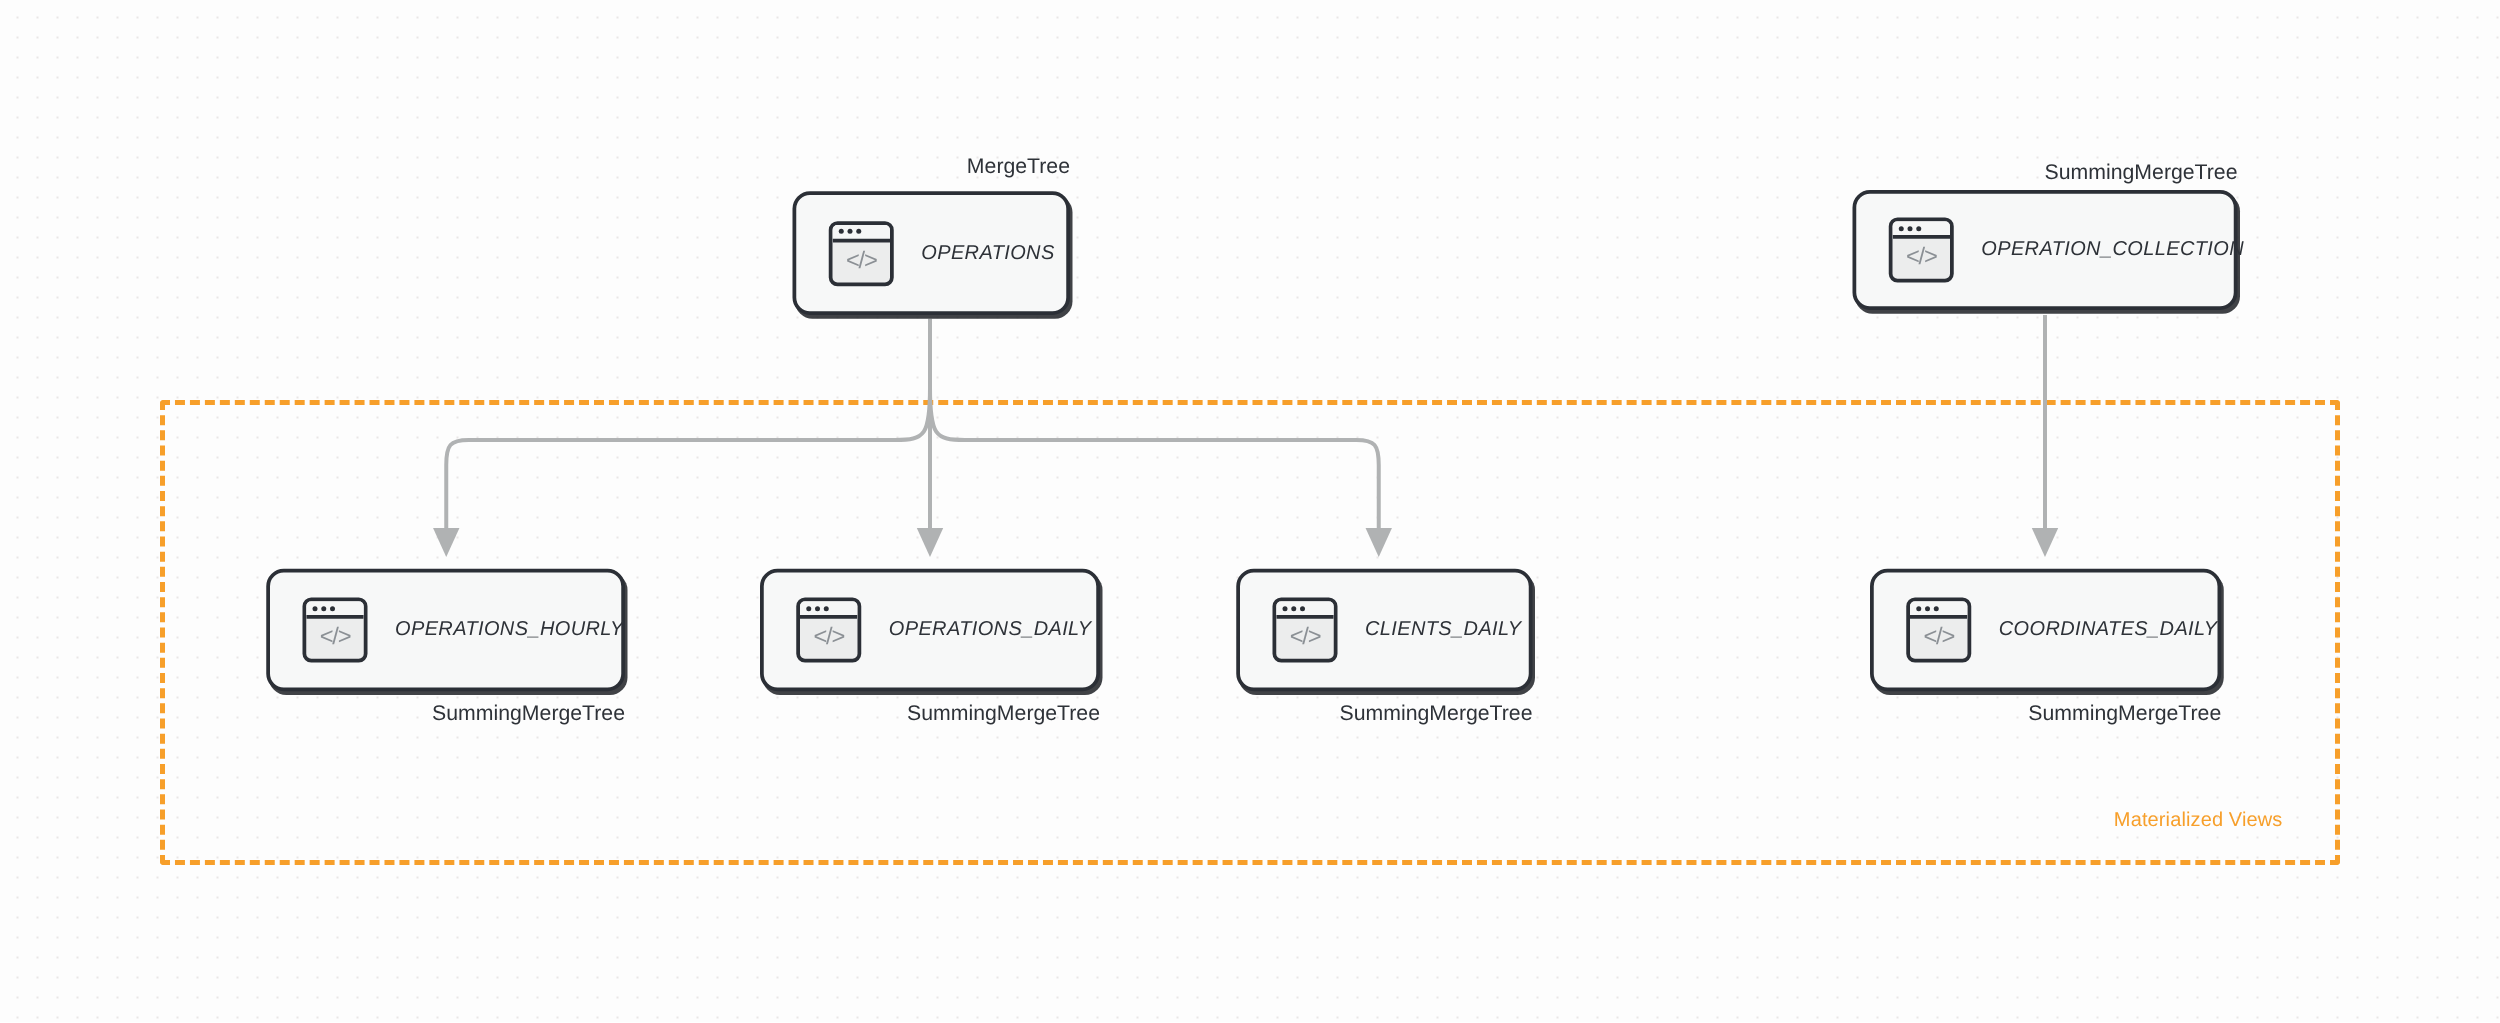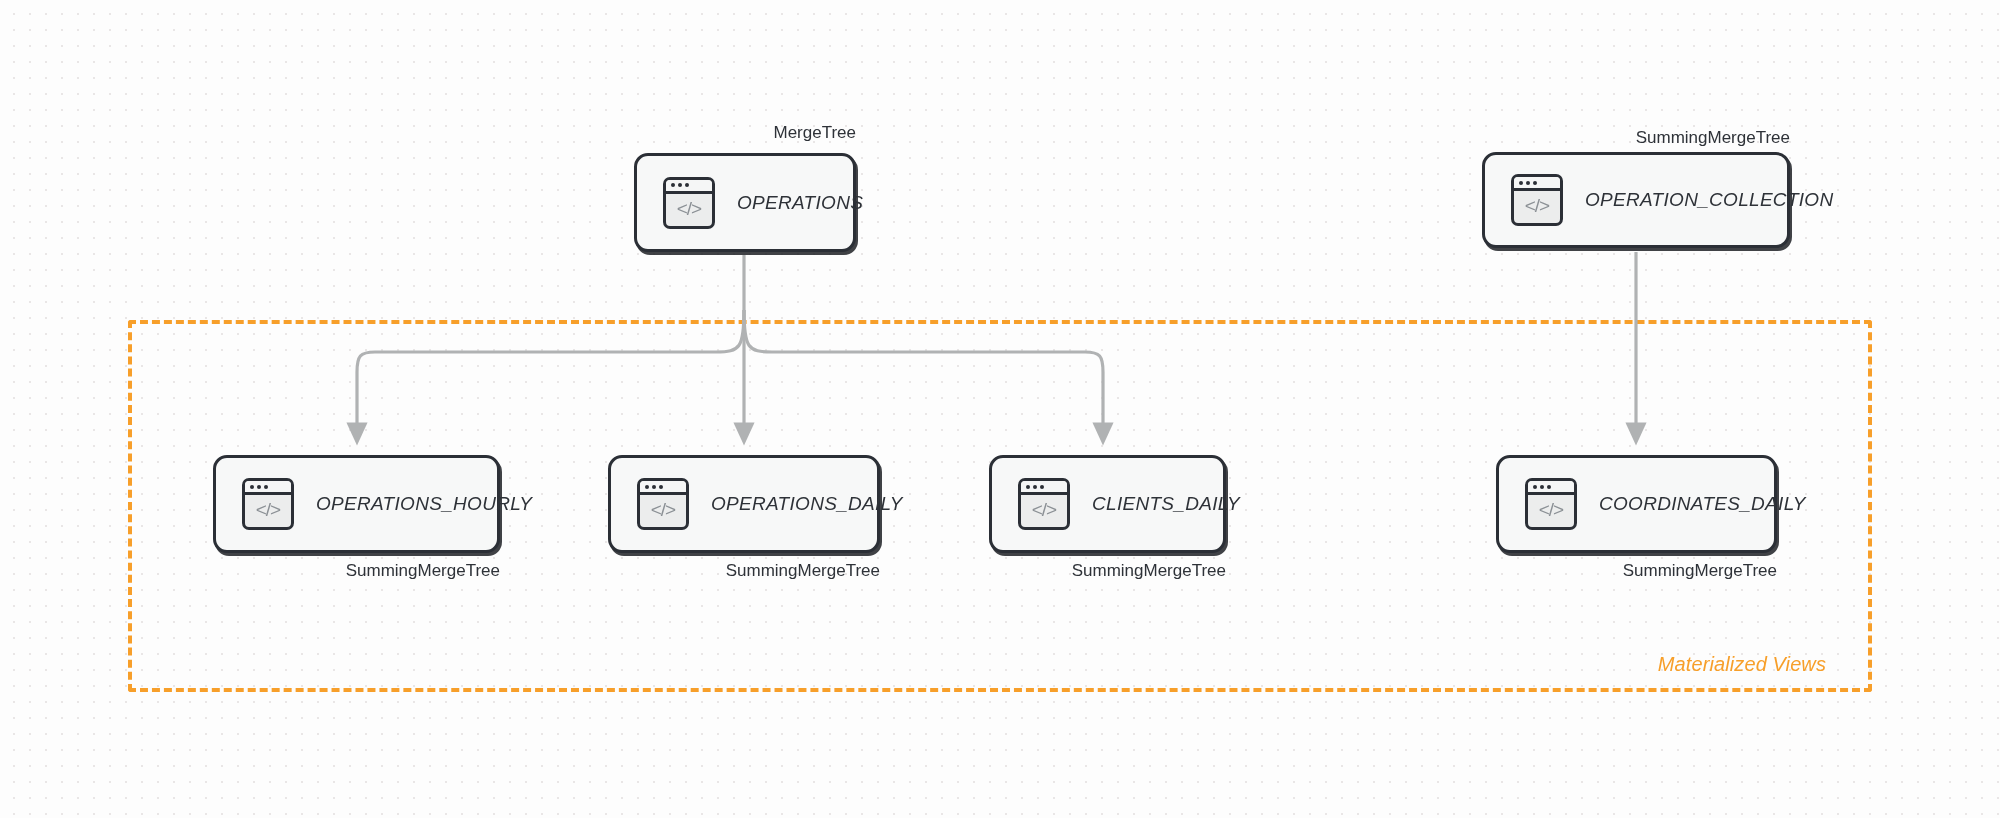--- a/index.html
+++ b/index.html
@@ -26,26 +26,25 @@
     top: 320px;
     width: 1744px;
     height: 372px;
     border: 4px dashed #f79f2a;
     border-radius: 3px;
     box-sizing: border-box;
   }
   #mv-group-label {
     position: absolute;
     right: 42px;
-    bottom: 12px;
+    bottom: 22px;
     color: #f79f2a;
-    font-size: 20px;
+    font-size: 16px;
     letter-spacing: 0.1px;
     white-space: nowrap;
-    font-style: italic;
   }
 
   
   #wires {
     position: absolute;
     left: 0;
     top: 0;
     width: 2000px;
     height: 818px;
     pointer-events: none;
@@ -58,21 +57,21 @@
     background: #f7f8f8;
     border: 3px solid #2b2f36;
     border-radius: 14px;
     box-shadow: 2px 3px 0 rgba(30,33,38,0.85);
     display: flex;
     align-items: center;
     padding: 0 26px;
     gap: 22px;
   }
   .node-label {
-    font-size: 19px;
+    font-size: 16px;
     font-style: italic;
     color: #2e3238;
     letter-spacing: 0.3px;
     white-space: nowrap;
   }
 
   
   .code-icon {
     flex: 0 0 auto;
     width: 52px;

